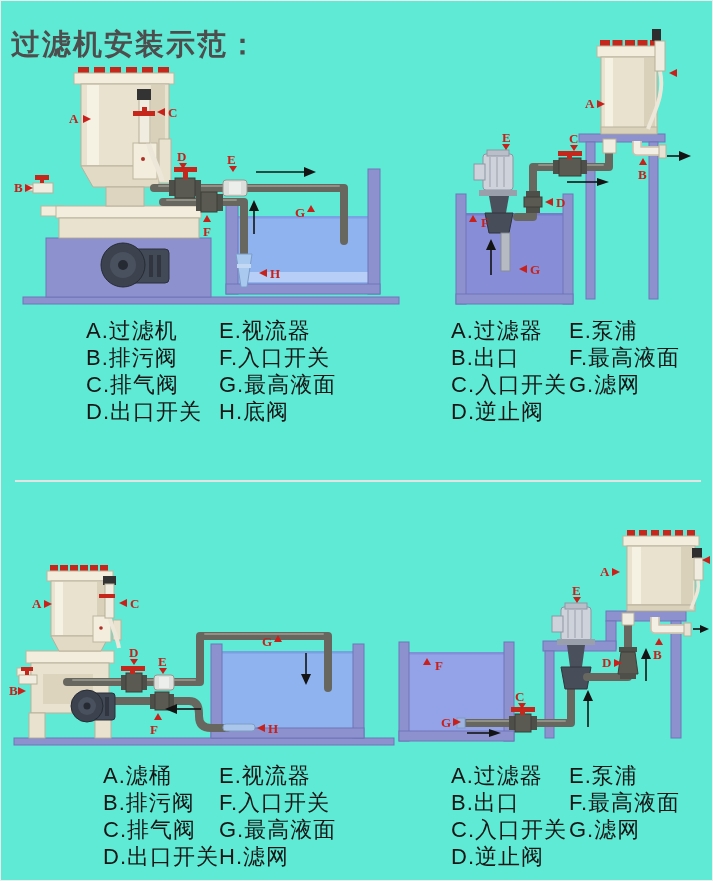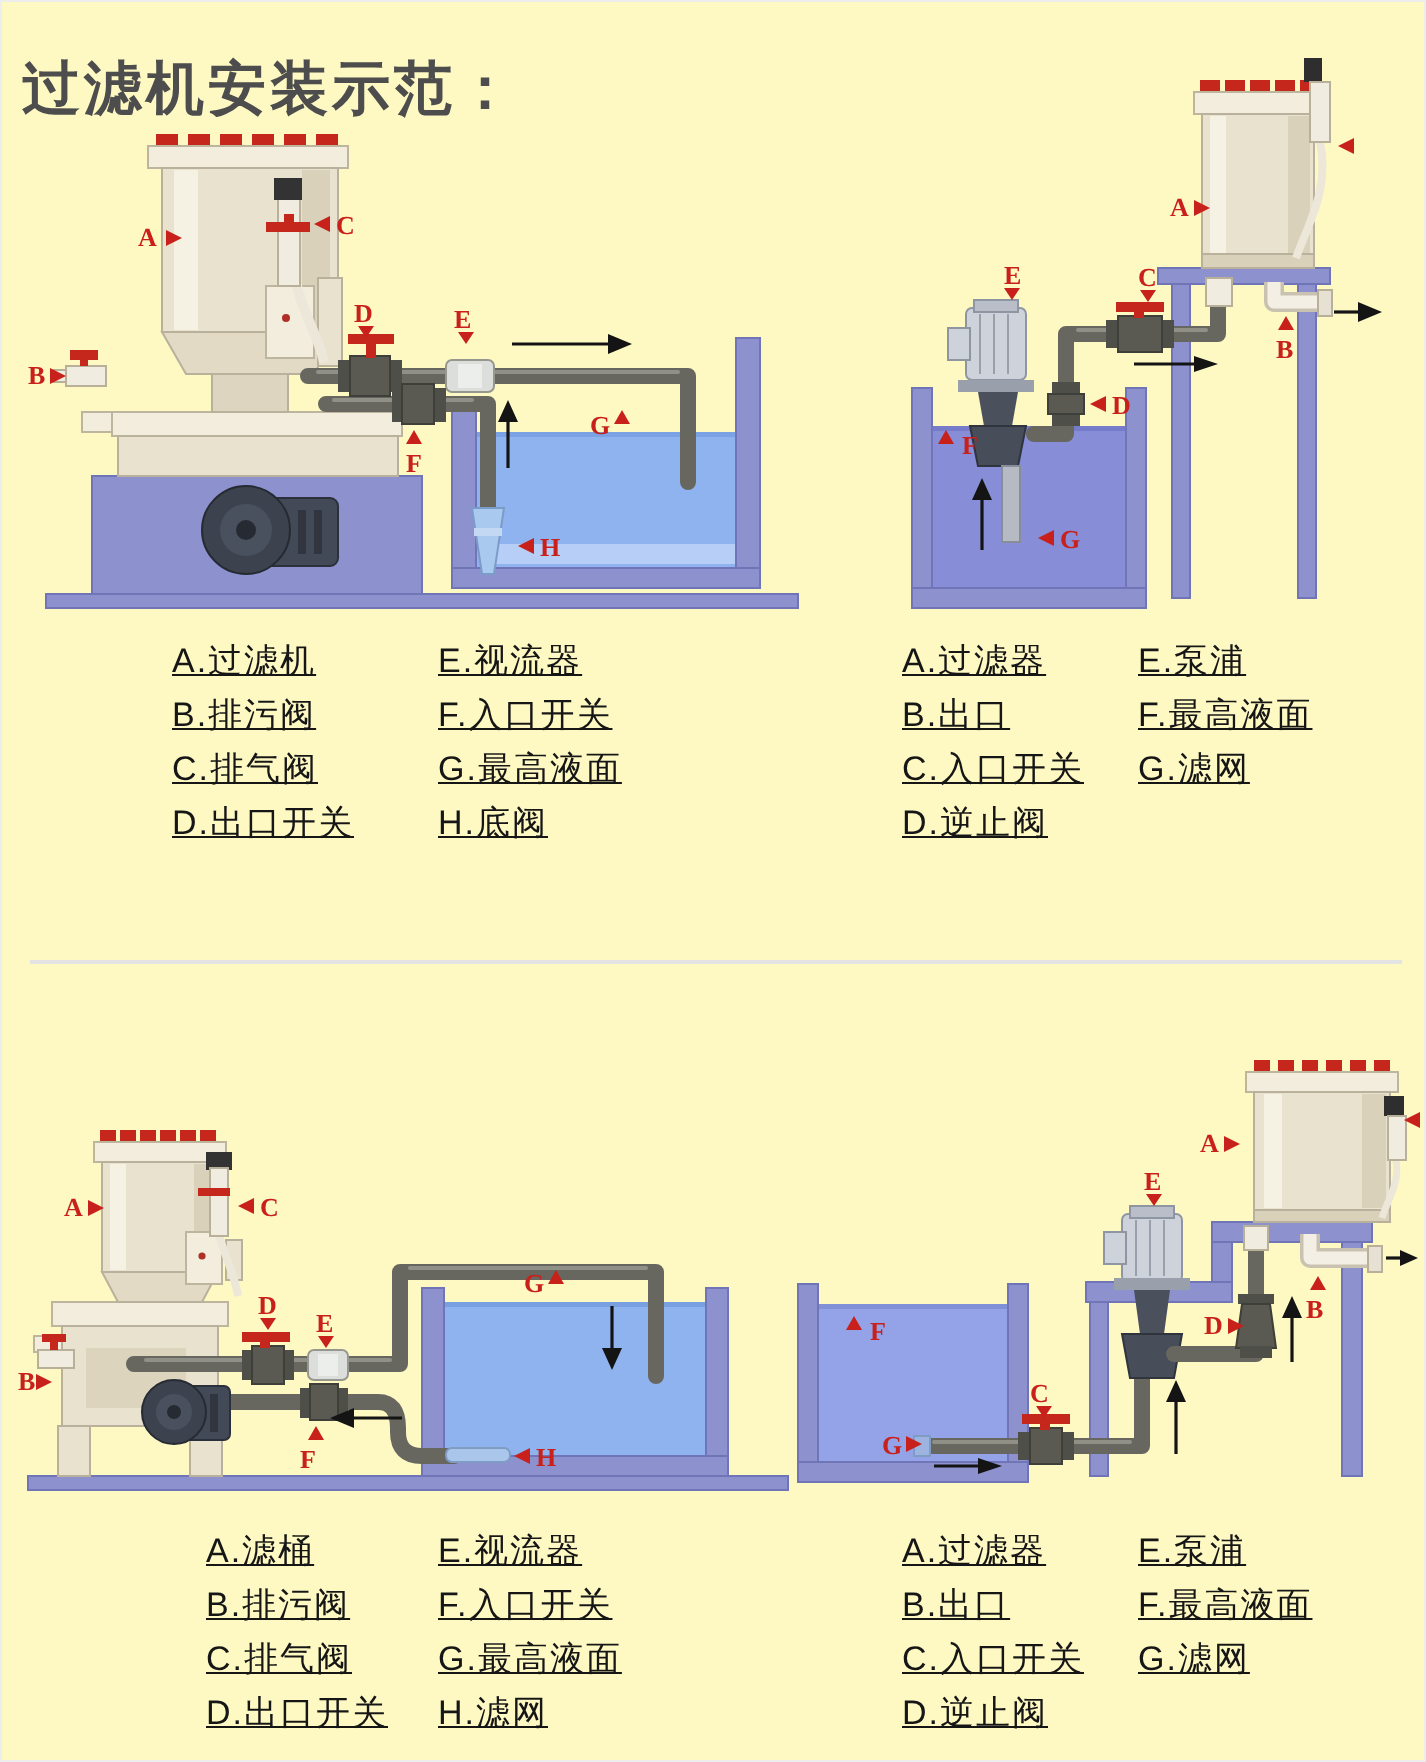--- a/index.html
+++ b/index.html
@@ -1,20 +1,20 @@
 <!DOCTYPE html>
 <html><head>
 <meta charset="utf-8">
 <style>
   html,body{margin:0;padding:0;background:#fff;}
-  .page{position:relative;width:713px;height:881px;background:#fef9c3;overflow:hidden;
+  .page{position:relative;width:713px;height:881px;background:#5eead4;overflow:hidden;
         font-family:"Liberation Sans","DejaVu Sans",sans-serif;border:1px solid #ededed;box-sizing:border-box;}
   .title{position:absolute;left:10px;top:24px;font-size:29px;font-weight:700;color:#4d4d4d;letter-spacing:2px;}
   .divider{position:absolute;left:14px;top:479px;width:686px;height:2px;background:#e4e4e4;}
-  .legend-col{position:absolute;font-size:17px;color:#161616;letter-spacing:1px;text-decoration:underline;}
+  .legend-col{position:absolute;font-size:22px;color:#161616;letter-spacing:1px;}
   .legend-col div{height:27px;line-height:27px;white-space:nowrap;}
   svg{position:absolute;}
   .mk{font-family:"Liberation Serif","DejaVu Serif",serif;font-size:13px;font-weight:600;fill:#c8201a;}
   .pipe{stroke:#67675f;stroke-width:8;fill:none;stroke-linejoin:round;stroke-linecap:round;}
   .pipehl{stroke:#98988d;stroke-width:2;fill:none;stroke-linejoin:round;stroke-linecap:round;opacity:.85;}
   .flow{stroke:#141414;stroke-width:1.6;}
   .flowhead{fill:#141414;}
   .redarrow{fill:#c8201a;}
   .cream{fill:#e9e2cf;stroke:#b9b19b;stroke-width:1;}
   .creamlt{fill:#f2eddd;stroke:#bdb59e;stroke-width:1;}

